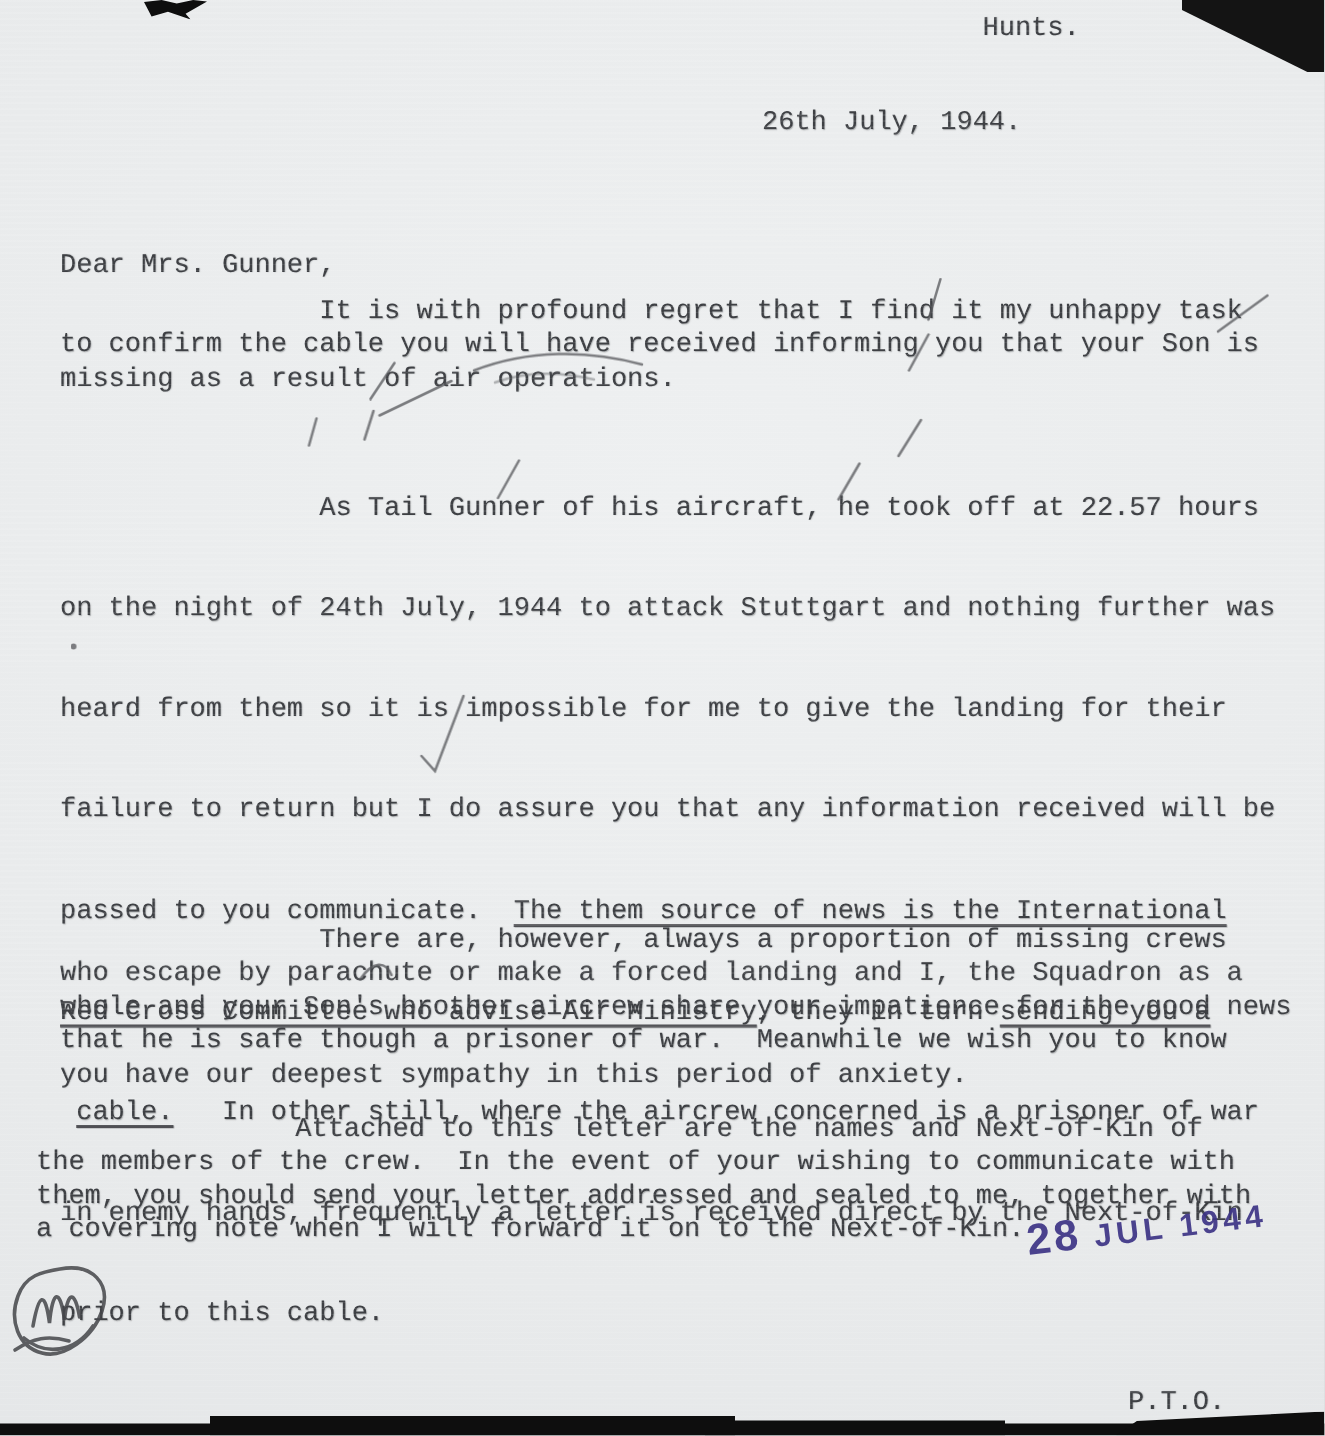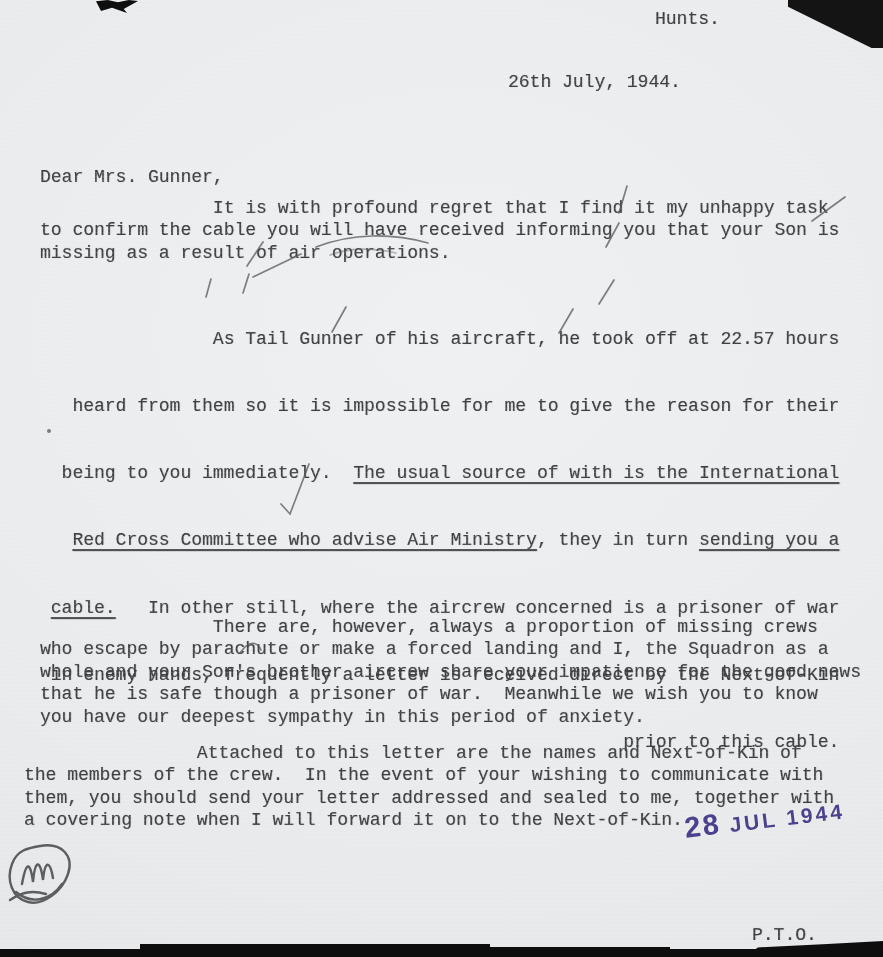--- a/index.html
+++ b/index.html
@@ -13,21 +13,21 @@
   .grain {
     position:absolute; inset:0; pointer-events:none;
     background: repeating-linear-gradient(0deg, rgba(255,255,255,.18) 0 1px, rgba(0,0,0,0) 1px 4px);
     opacity:.5;
   }
   .t {
     position:absolute; white-space:pre;
     font-size:18px; line-height:22.4px;
     text-shadow:0.5px 0.4px 0.8px rgba(40,42,46,.35);
   }
-  .para .line { white-space:pre; height:22.4px;text-align:right; }
+  .para .line { white-space:pre; height:22.4px; }
   .u {
     text-decoration:underline;
     text-decoration-thickness:1.7px;
     text-underline-offset:3.5px;
     text-decoration-color:rgba(58,58,63,.8);
   }
   .stamp {
     position:absolute; left:684px; top:802px; z-index:6;
     transform:rotate(-7deg);
     color:#3d3486; opacity:.92;
@@ -56,22 +56,24 @@
   <div class="t" style="left:655px;top:8px">Hunts.</div>
   <div class="t" style="left:508px;top:71px">26th July, 1944.</div>
   <div class="t" style="left:40px;top:166px">Dear Mrs. Gunner,</div>
 
   <div class="t para" style="left:40px;top:197px">                It is with profound regret that I find it my unhappy task
 to confirm the cable you will have received informing you that your Son is
 missing as a result of air operations.</div>
 
   <div class="t para" style="left:40px;top:283px">
     <div class="line"><span>                As Tail Gunner of his aircraft, he took off at 22.57 hours</span></div>
-    <div class="line"><span>heard from them so it is impossible for me to give the reason for their</span></div>
-    <div class="line"><span>being to you immediately.  </span><span class="u">The usual source of with is the International</span></div>
+    <div class="line"><span>on the night of 24th July, 1944 to attack Stuttgart and nothing further was</span></div>
+    <div class="line"><span>heard from them so it is impossible for me to give the landing for their</span></div>
+    <div class="line"><span>failure to return but I do assure you that any information received will be</span></div>
+    <div class="line"><span>passed to you communicate.  </span><span class="u">The them source of news is the International</span></div>
     <div class="line"><span class="u">Red Cross Committee who advise Air Ministry</span><span>, they in turn </span><span class="u">sending you a</span></div>
     <div class="line"><span> </span><span class="u">cable.</span><span>   In other still, where the aircrew concerned is a prisoner of war</span></div>
     <div class="line"><span>in enemy hands, frequently a letter is received direct by the Next-of-Kin</span></div>
     <div class="line"><span>prior to this cable.</span></div>
   </div>
 
   <div class="t para" style="left:40px;top:616px">                There are, however, always a proportion of missing crews
 who escape by parachute or make a forced landing and I, the Squadron as a
 whole and your Son's brother aircrew share your impatience for the good news
 that he is safe though a prisoner of war.  Meanwhile we wish you to know

